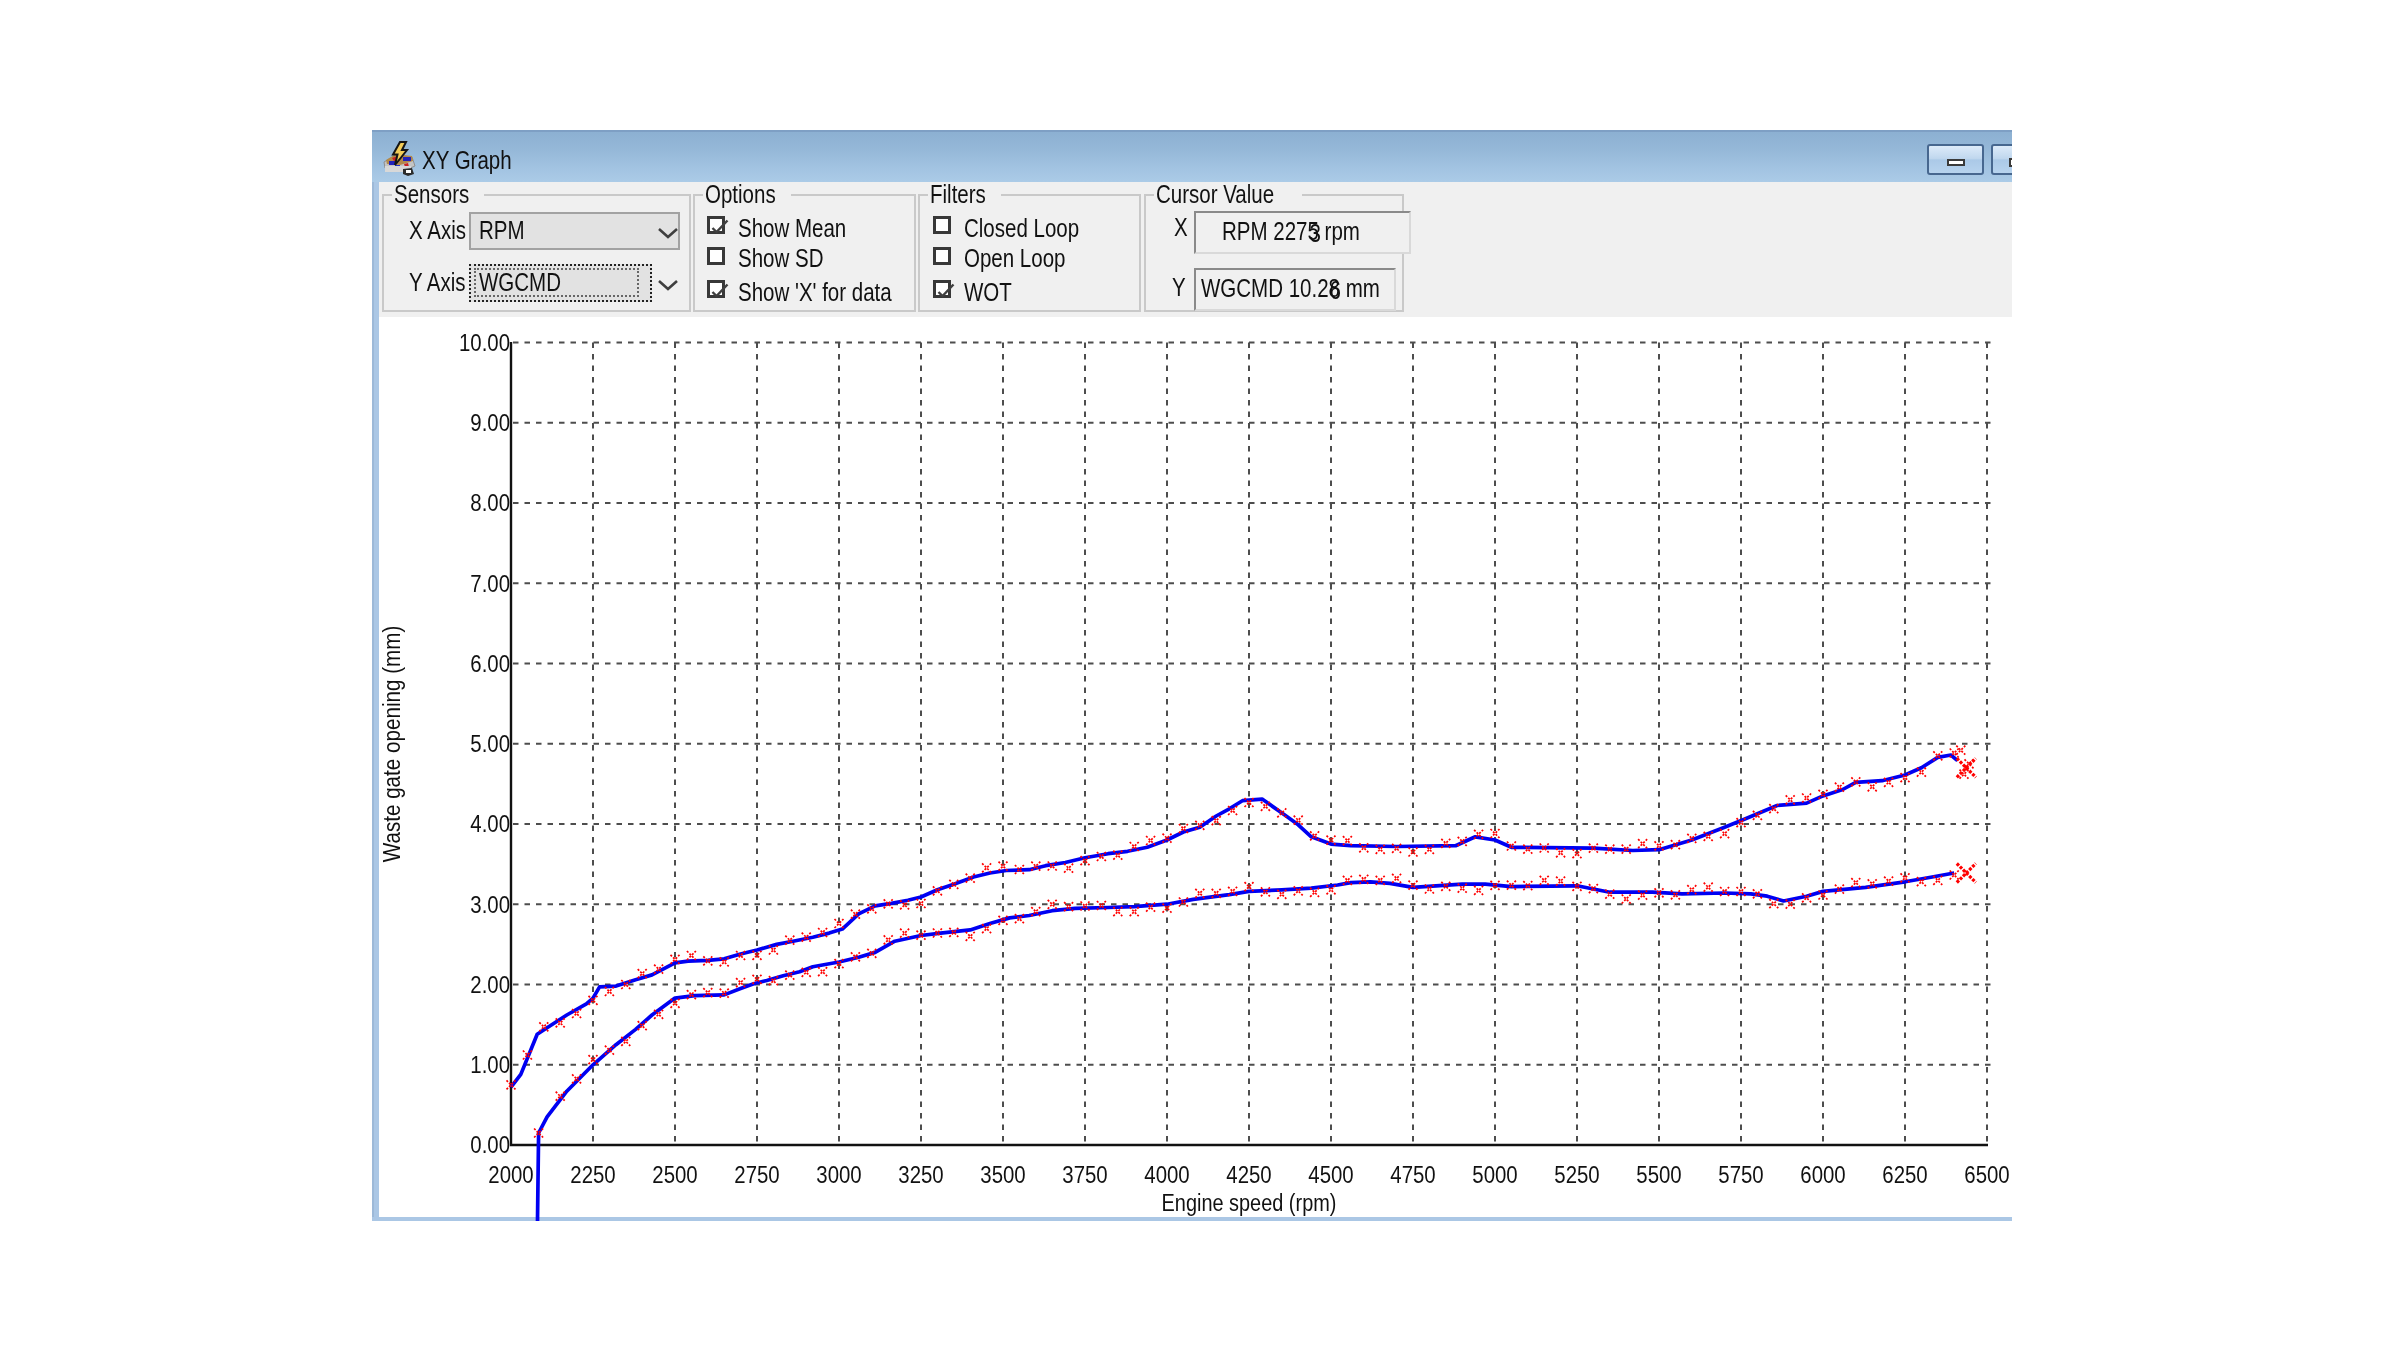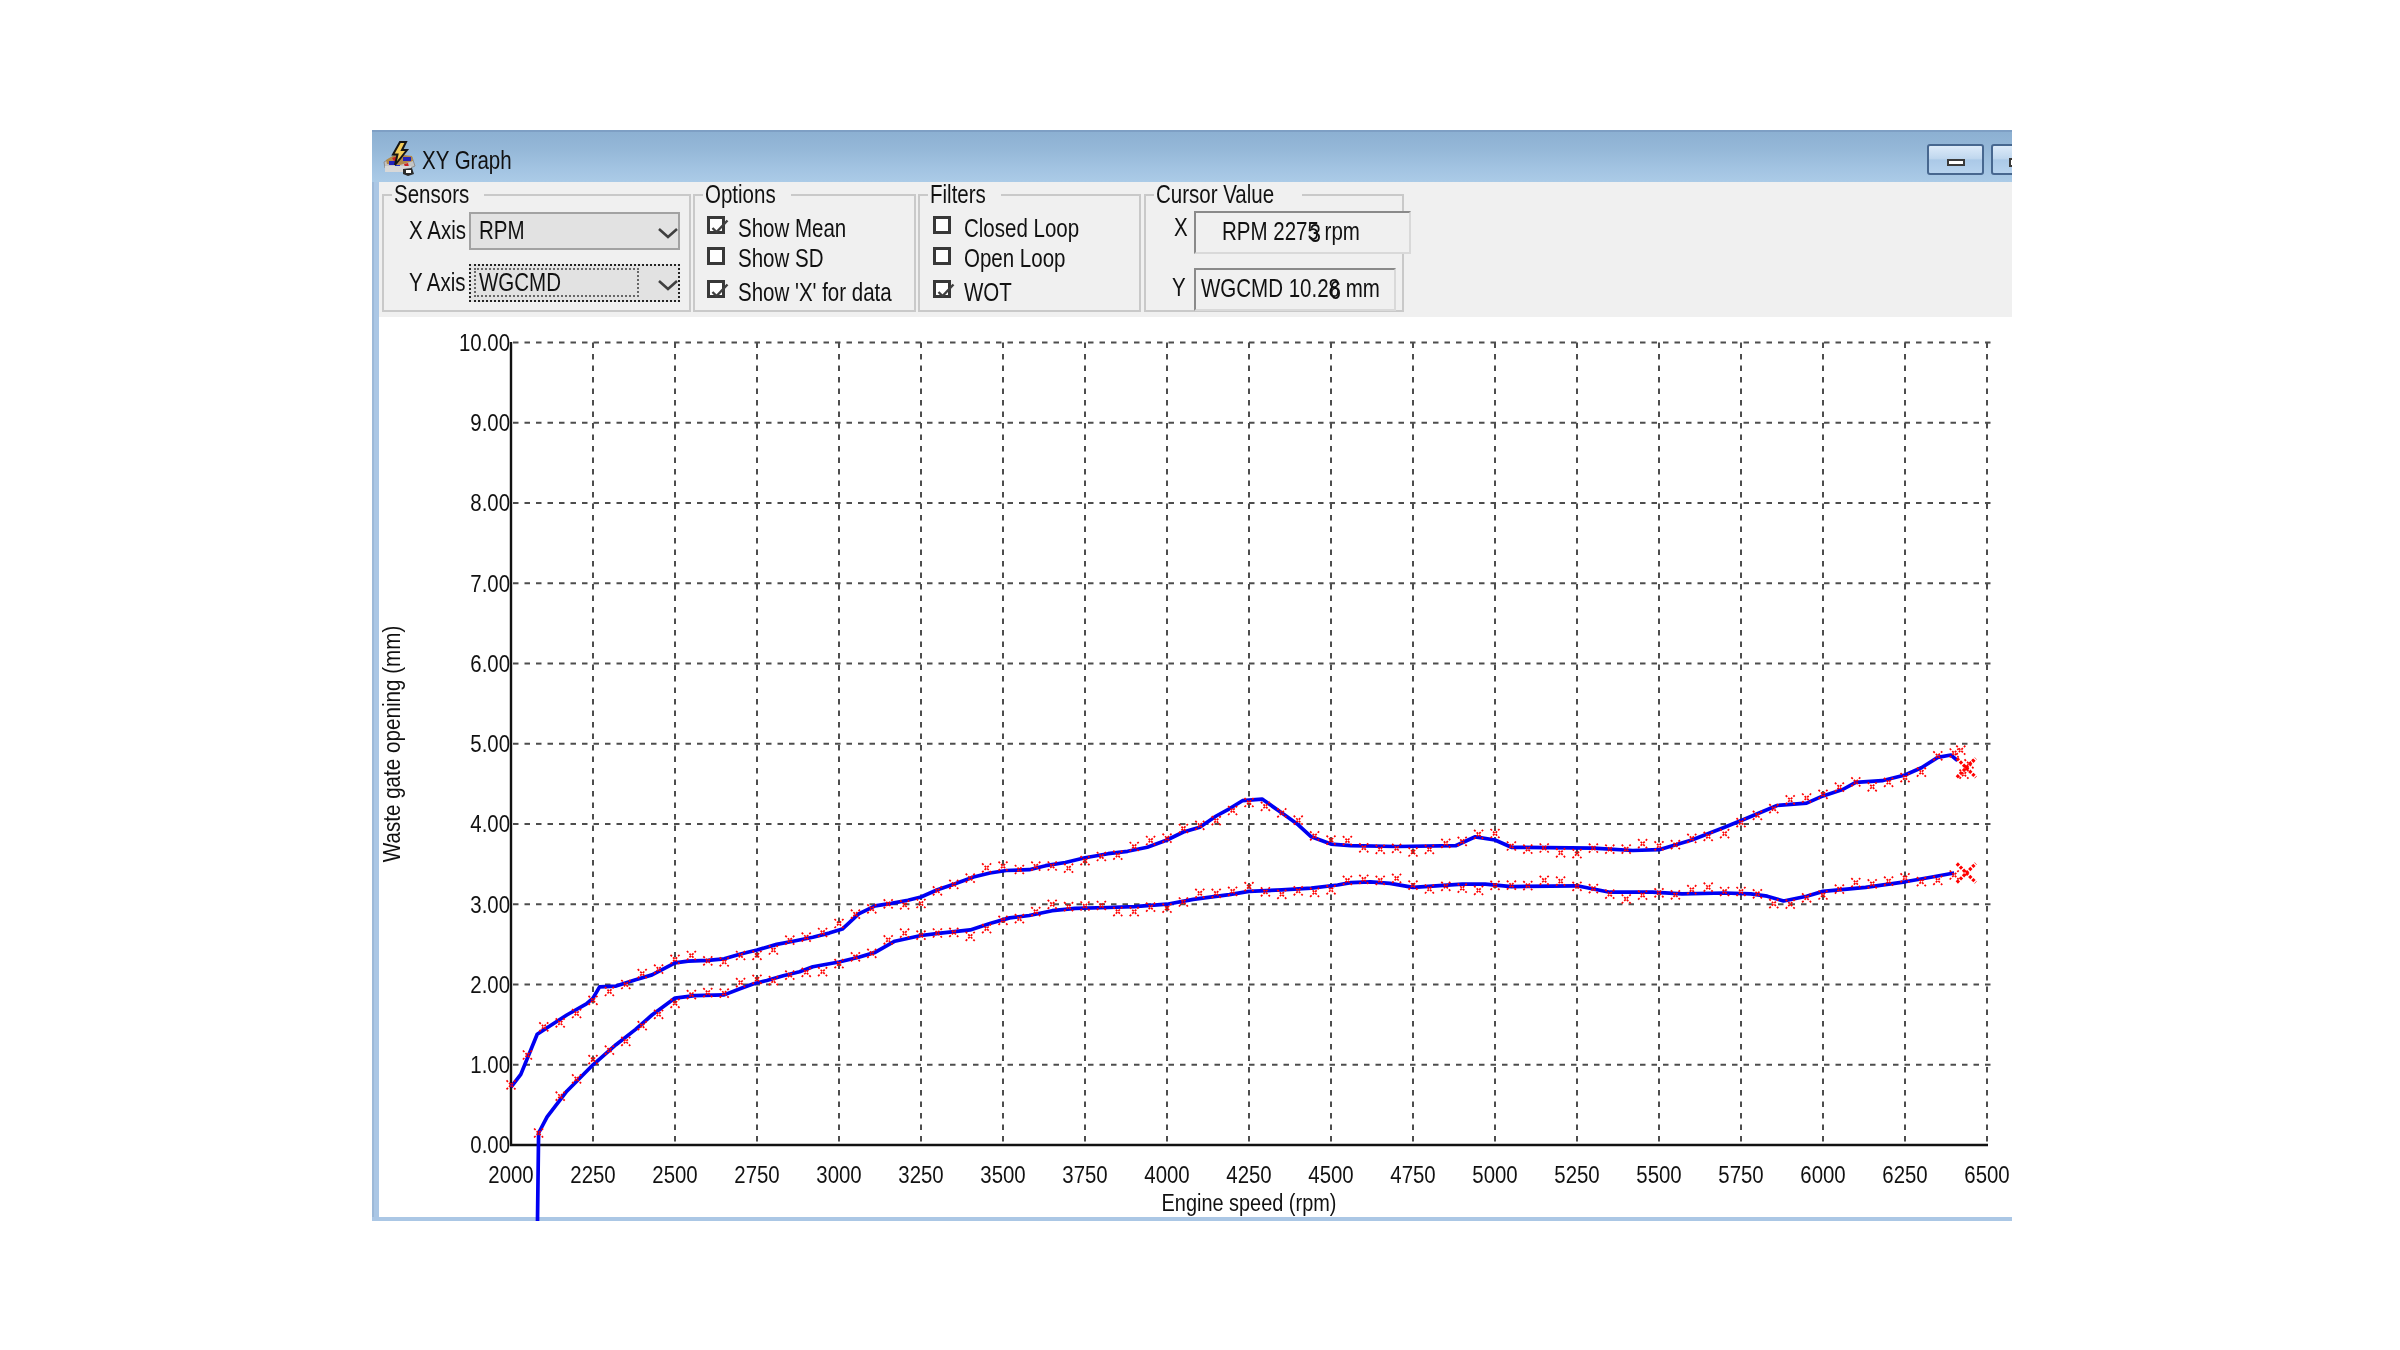--- a/index.html
+++ b/index.html
@@ -43,21 +43,21 @@
     <div style="position:absolute;left:782px;top:62px;width:148px;height:7px;background:#f0f0f0"></div>
     <div style="position:absolute;left:784px;top:50px;font-size:25px;color:#111;white-space:nowrap;transform:scaleX(0.82);transform-origin:0 0;">Cursor Value</div>
 <div style="position:absolute;left:37px;top:86px;font-size:25px;color:#111;white-space:nowrap;transform:scaleX(0.82);transform-origin:0 0;">X Axis</div>
 <div style="position:absolute;left:37px;top:138px;font-size:25px;color:#111;white-space:nowrap;transform:scaleX(0.82);transform-origin:0 0;">Y Axis</div>
 <div style="position:absolute;left:97px;top:82px;width:211px;height:38px;background:#e2e2e2;border:2px solid #a2a2a2">
       <div style="position:absolute;left:8px;top:2px;font-size:25px;color:#111;white-space:nowrap;transform:scaleX(0.82);transform-origin:0 0;">RPM</div>
       <svg width="22" height="12" viewBox="0 0 22 12" style="position:absolute;left:186px;top:13px">
         <polyline points="2,2 11,10 20,2" stroke="#3f3f3f" stroke-width="2.6" fill="none"></polyline>
       </svg>
     </div>
-<div style="position:absolute;left:97px;top:134px;width:211px;height:38px;background:#e2e2e2;border:2px dotted #222">
+<div style="position:absolute;left:97px;top:134px;width:183px;height:38px;background:#e2e2e2;border:2px dotted #222">
       <div style="position:absolute;left:3px;top:2px;width:165px;height:29px;border:2px dotted #666"></div>
       <div style="position:absolute;left:8px;top:2px;font-size:25px;color:#111;white-space:nowrap;transform:scaleX(0.82);transform-origin:0 0;">WGCMD</div>
       <svg width="22" height="12" viewBox="0 0 22 12" style="position:absolute;left:186px;top:13px">
         <polyline points="2,2 11,10 20,2" stroke="#3f3f3f" stroke-width="2.6" fill="none"></polyline>
       </svg>
     </div>
 <div style="position:absolute;left:335px;top:86px;width:18px;height:18px;background:#fff;border:3px solid #383838">
       <svg width="24" height="24" viewBox="0 0 24 24" style="position:absolute;left:-3px;top:-3px">
         <polyline points="5.5,12 9.5,16 20.5,4.5" stroke="#3f3f3f" stroke-width="2.4" fill="none"></polyline>
       </svg>

